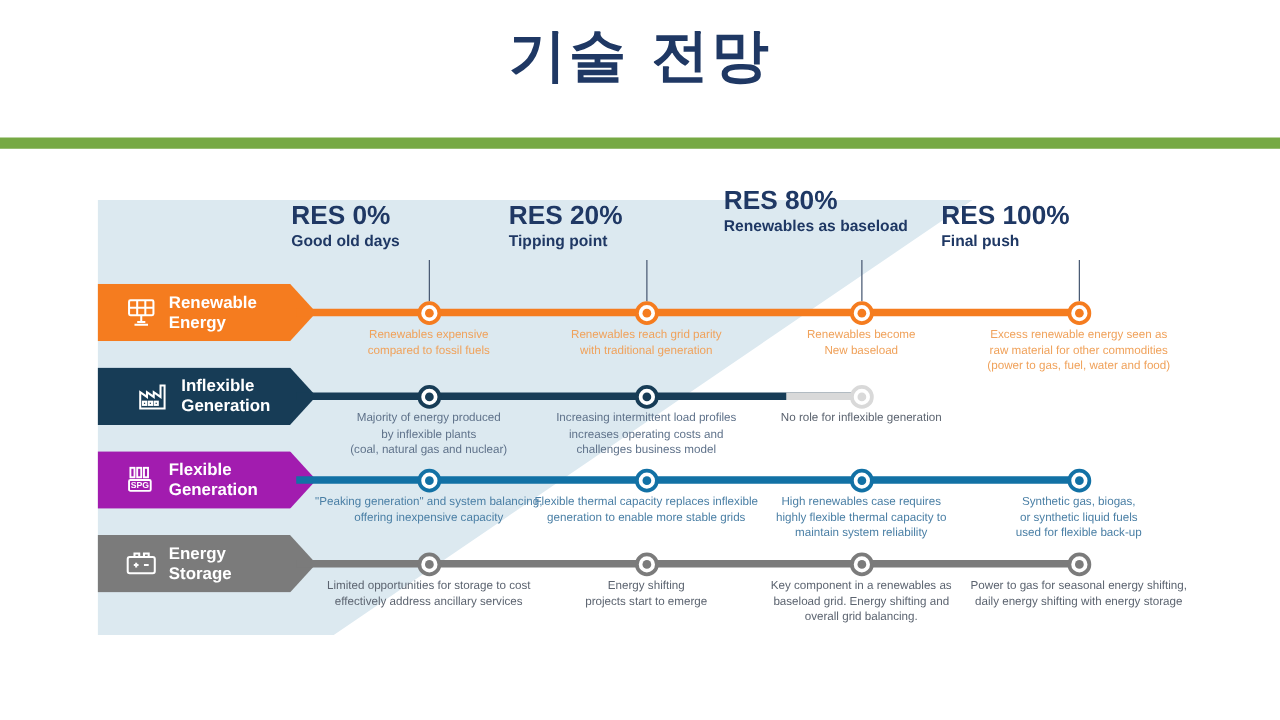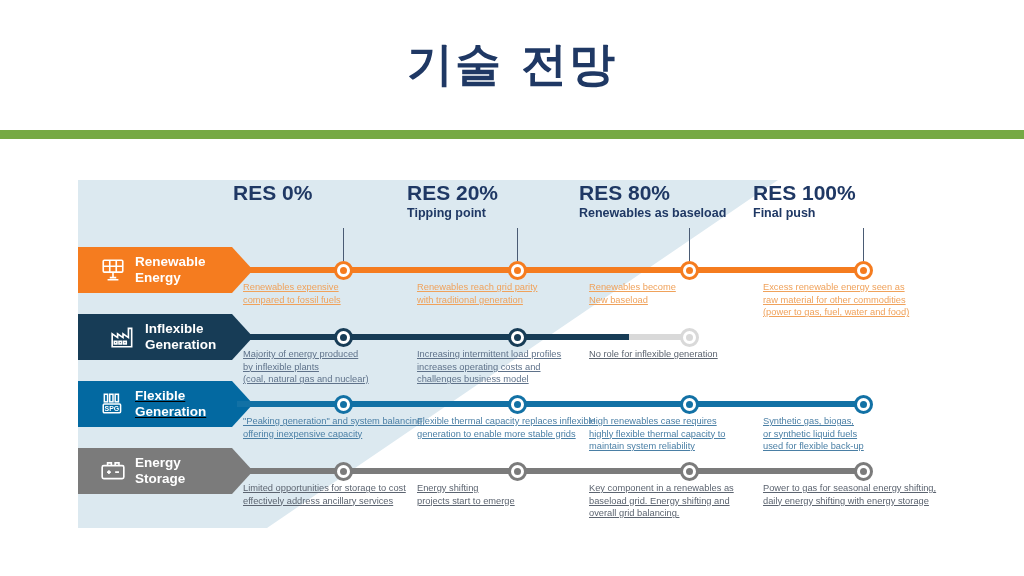--- a/index.html
+++ b/index.html
@@ -1,21 +1,21 @@
 <!DOCTYPE html>
 <html><head>
 <meta charset="utf-8">
 <style>
   html,body{margin:0;padding:0;}
   body{
     width:1024px;height:576px;background:#ffffff;
     font-family:"Liberation Sans","DejaVu Sans",sans-serif;
     overflow:hidden;position:relative;
   }
-  .slide{position:absolute;inset:0;margin-top:20px;}
+  .slide{position:absolute;inset:0;}
 
   
   .title{
     position:absolute;left:0;top:14px;width:1024px;
     text-align:center;color:#1f3864;
     font-size:46px;font-weight:bold;letter-spacing:2px;
     font-family:"DejaVu Sans","Liberation Sans",sans-serif;
   }
   .green-bar{
     position:absolute;left:0;top:110px;width:1024px;height:9px;
@@ -61,22 +61,22 @@
   .track{position:absolute;height:6px;border-radius:0;}
   .node{
     position:absolute;width:19px;height:19px;border-radius:50%;
     background:#fff;box-sizing:border-box;
     display:flex;align-items:center;justify-content:center;
   }
   .node i{display:block;width:7px;height:7px;border-radius:50%;}
 
   
   .cell{
-    position:absolute;width:200px;text-align:left;
-    font-size:9.3px;line-height:1.35;text-decoration:underline;
+    position:absolute;width:200px;text-align:center;
+    font-size:9.3px;line-height:1.35;
   }
 
   
   .footer{
     position:absolute;left:0;top:546px;width:1024px;text-align:center;
     font-style:italic;font-size:12.5px;color:#3b4a63;
     font-family:"Liberation Serif","DejaVu Serif",serif;
   }
 </style>
 </head>
@@ -85,28 +85,29 @@
 <div class="slide">
 
   <div class="title">기술 전망</div>
   <div class="green-bar"></div>
 
   <div class="chart">
     <div class="bg-panel"></div>
     <div id="dyn">
         <div class="col-head" style="left: 233px; top: 12px;">
           <div class="pct">RES 0%</div>
+          <div class="sub">Good old days</div>
         </div>
         <div class="tick" style="left: 343px; top: 58px; height: 33px;"></div>
         <div class="col-head" style="left: 407px; top: 12px;">
           <div class="pct">RES 20%</div>
           <div class="sub">Tipping point</div>
         </div>
         <div class="tick" style="left: 517px; top: 58px; height: 33px;"></div>
-        <div class="col-head" style="left: 579px; top: 12px;">
+        <div class="col-head" style="left: 579px; top: 0;">
           <div class="pct">RES 80%</div>
           <div class="sub">Renewables as baseload</div>
         </div>
         <div class="tick" style="left: 689px; top: 58px; height: 33px;"></div>
         <div class="col-head" style="left: 753px; top: 12px;">
           <div class="pct">RES 100%</div>
           <div class="sub">Final push</div>
         </div>
         <div class="tick" style="left: 863px; top: 58px; height: 33px;"></div>
         <div class="cat" style="top: 77px; background: rgb(245, 124, 31);">
@@ -169,21 +170,21 @@
         <div class="node" style="left: 507.5px; top: 157.5px; border: 3px solid rgb(23, 60, 86);">
           <i style="background:#173c56"></i>
         </div>
         <div class="cell" style="left: 417px; top: 178px; color: rgb(95, 114, 138); white-space: pre-line;">Increasing intermittent load profiles
 increases operating costs and
 challenges business model</div>
         <div class="node" style="left: 679.5px; top: 157.5px; border: 3px solid rgb(217, 217, 217);">
           <i style="background:#d9d9d9"></i>
         </div>
         <div class="cell" style="left: 589px; top: 178px; color: rgb(92, 100, 112); white-space: pre-line;">No role for inflexible generation</div>
-        <div class="cat" style="top: 211px; background: #0369a1; text-decoration: underline;">
+        <div class="cat" style="top: 211px; background: #a21caf;">
           <span class="ico">
             <svg viewBox="0 0 24 24" fill="none" stroke="#fff" stroke-width="1.4">
               <rect x="4" y="3" width="3" height="7"></rect>
               <rect x="9" y="3" width="3" height="7"></rect>
               <rect x="14" y="3" width="3" height="7"></rect>
               <rect x="3" y="12" width="16" height="8" rx="1"></rect>
               <text x="11" y="18.2" font-size="6.4" fill="#fff" stroke="none" text-anchor="middle" font-family="Liberation Sans, sans-serif" font-weight="bold">SPG</text>
             </svg>
           </span>
           <span class="label">Flexible

